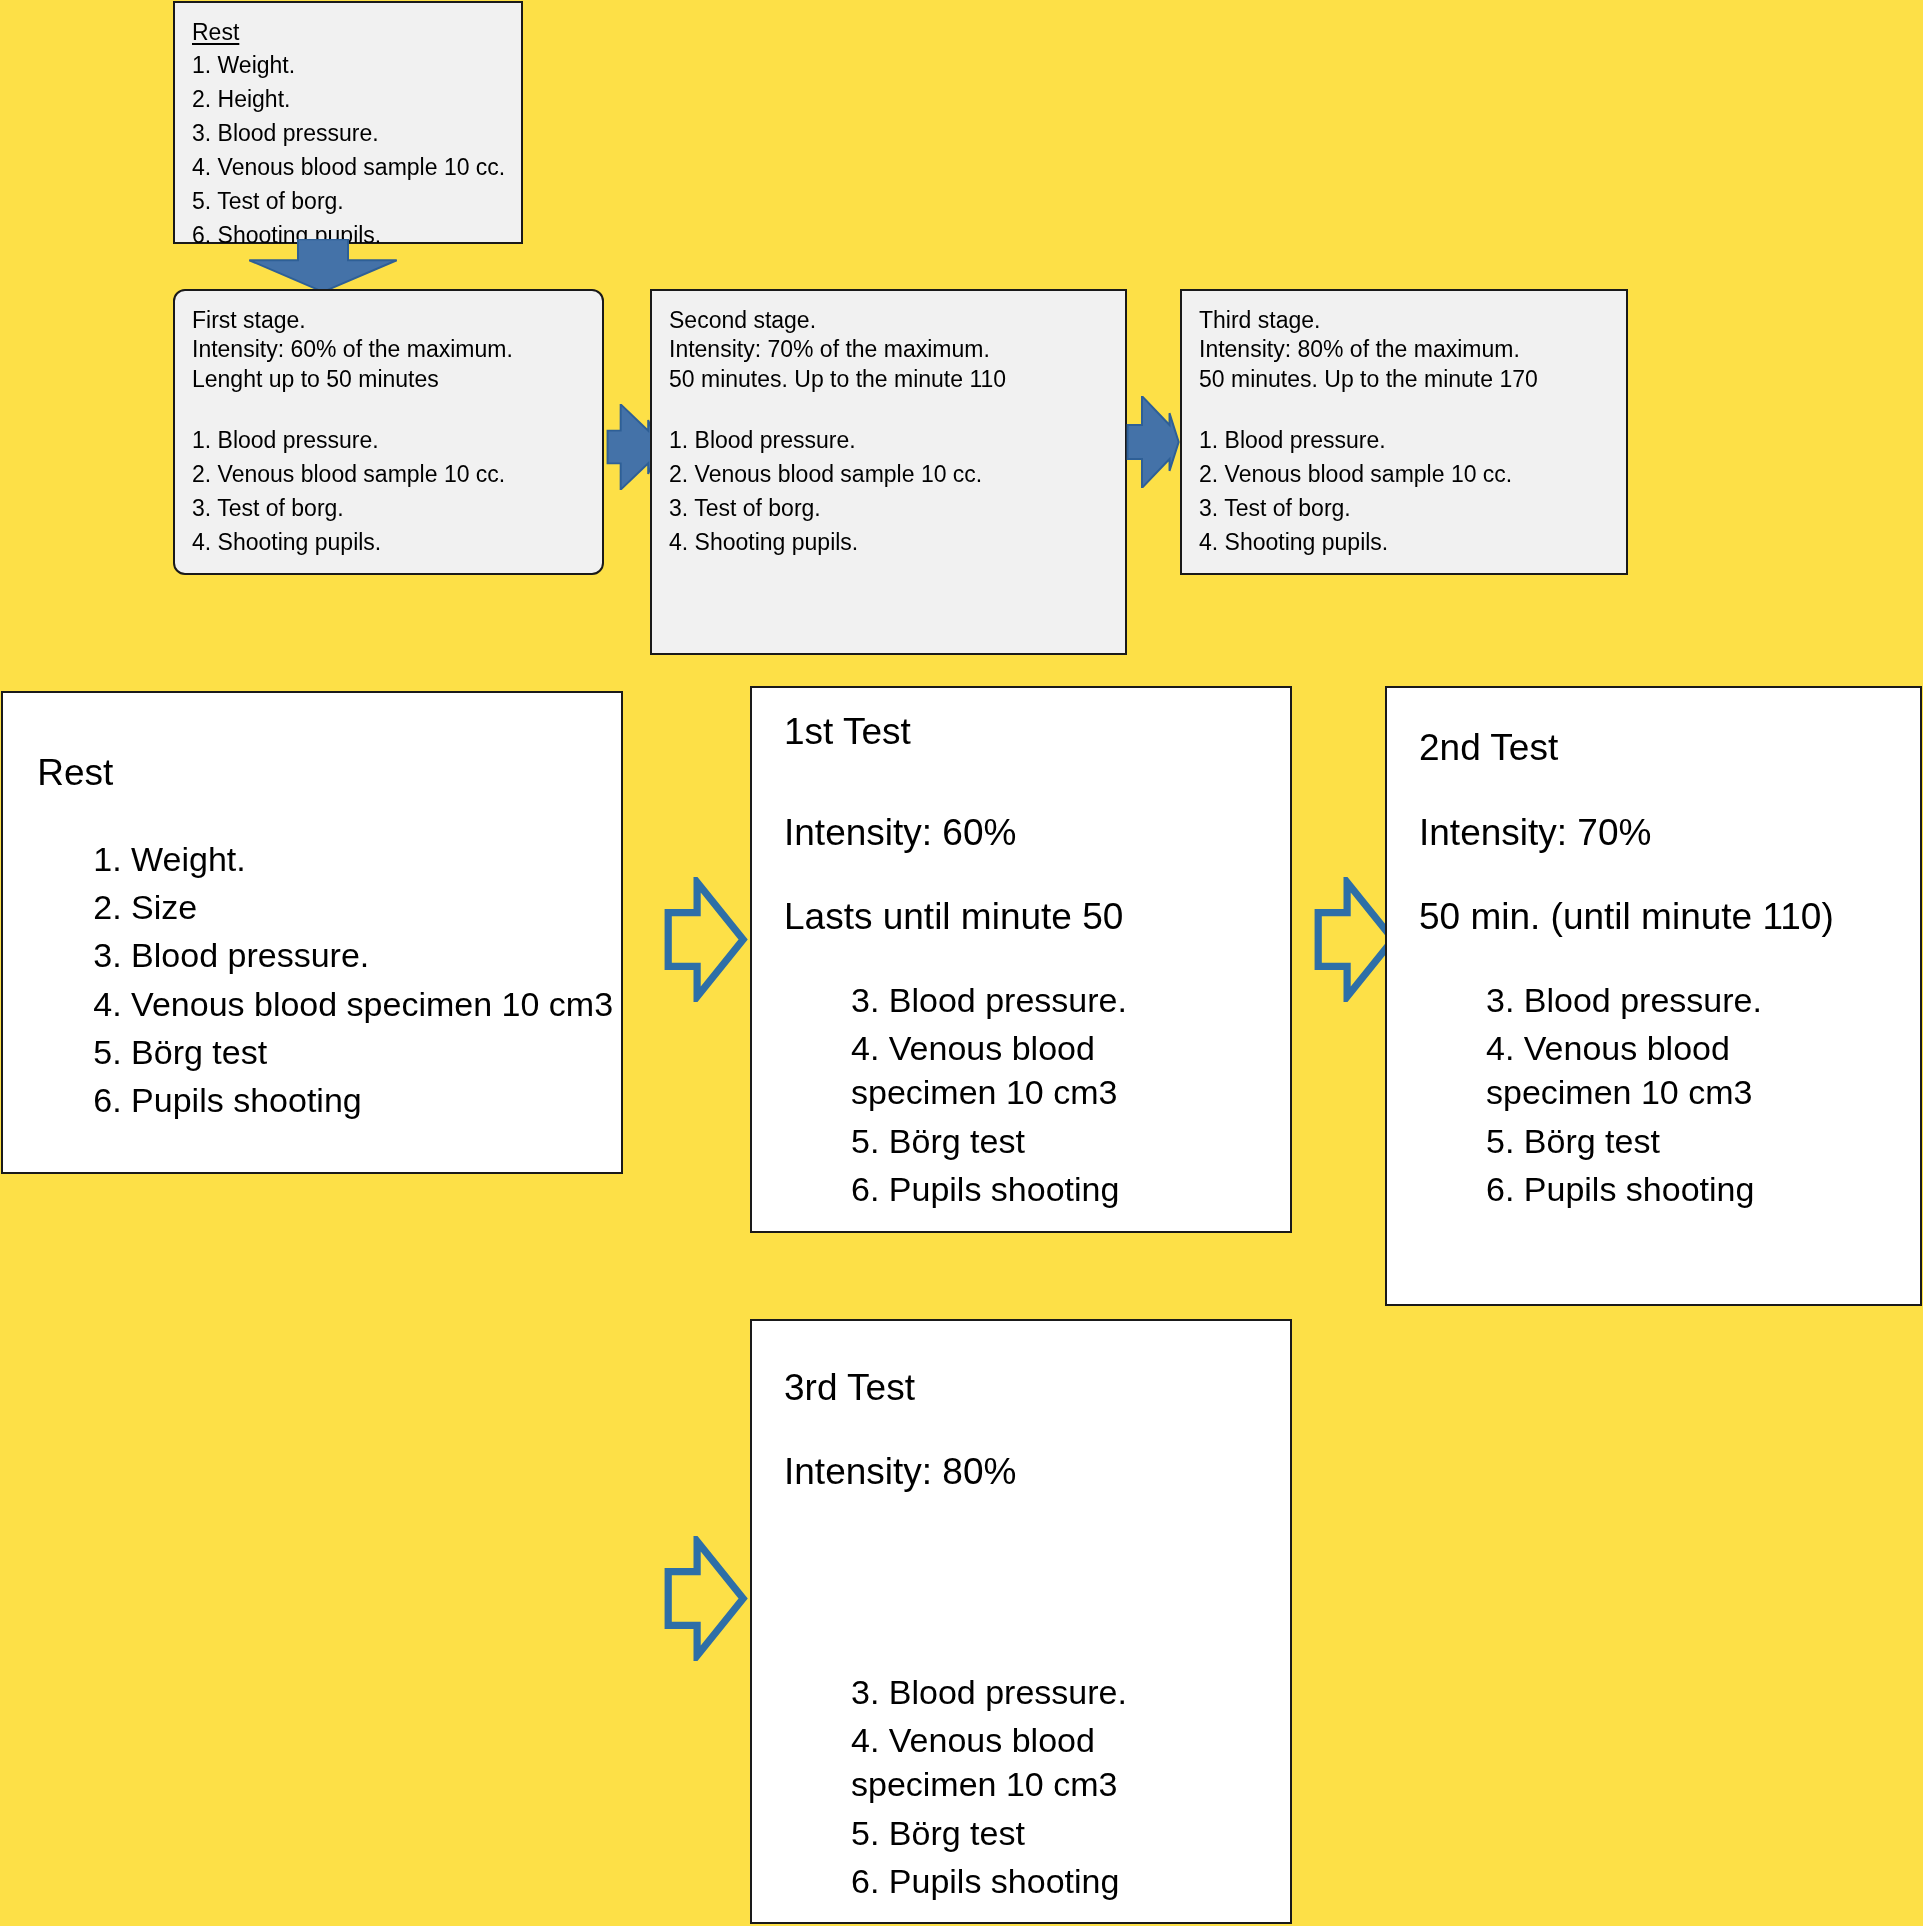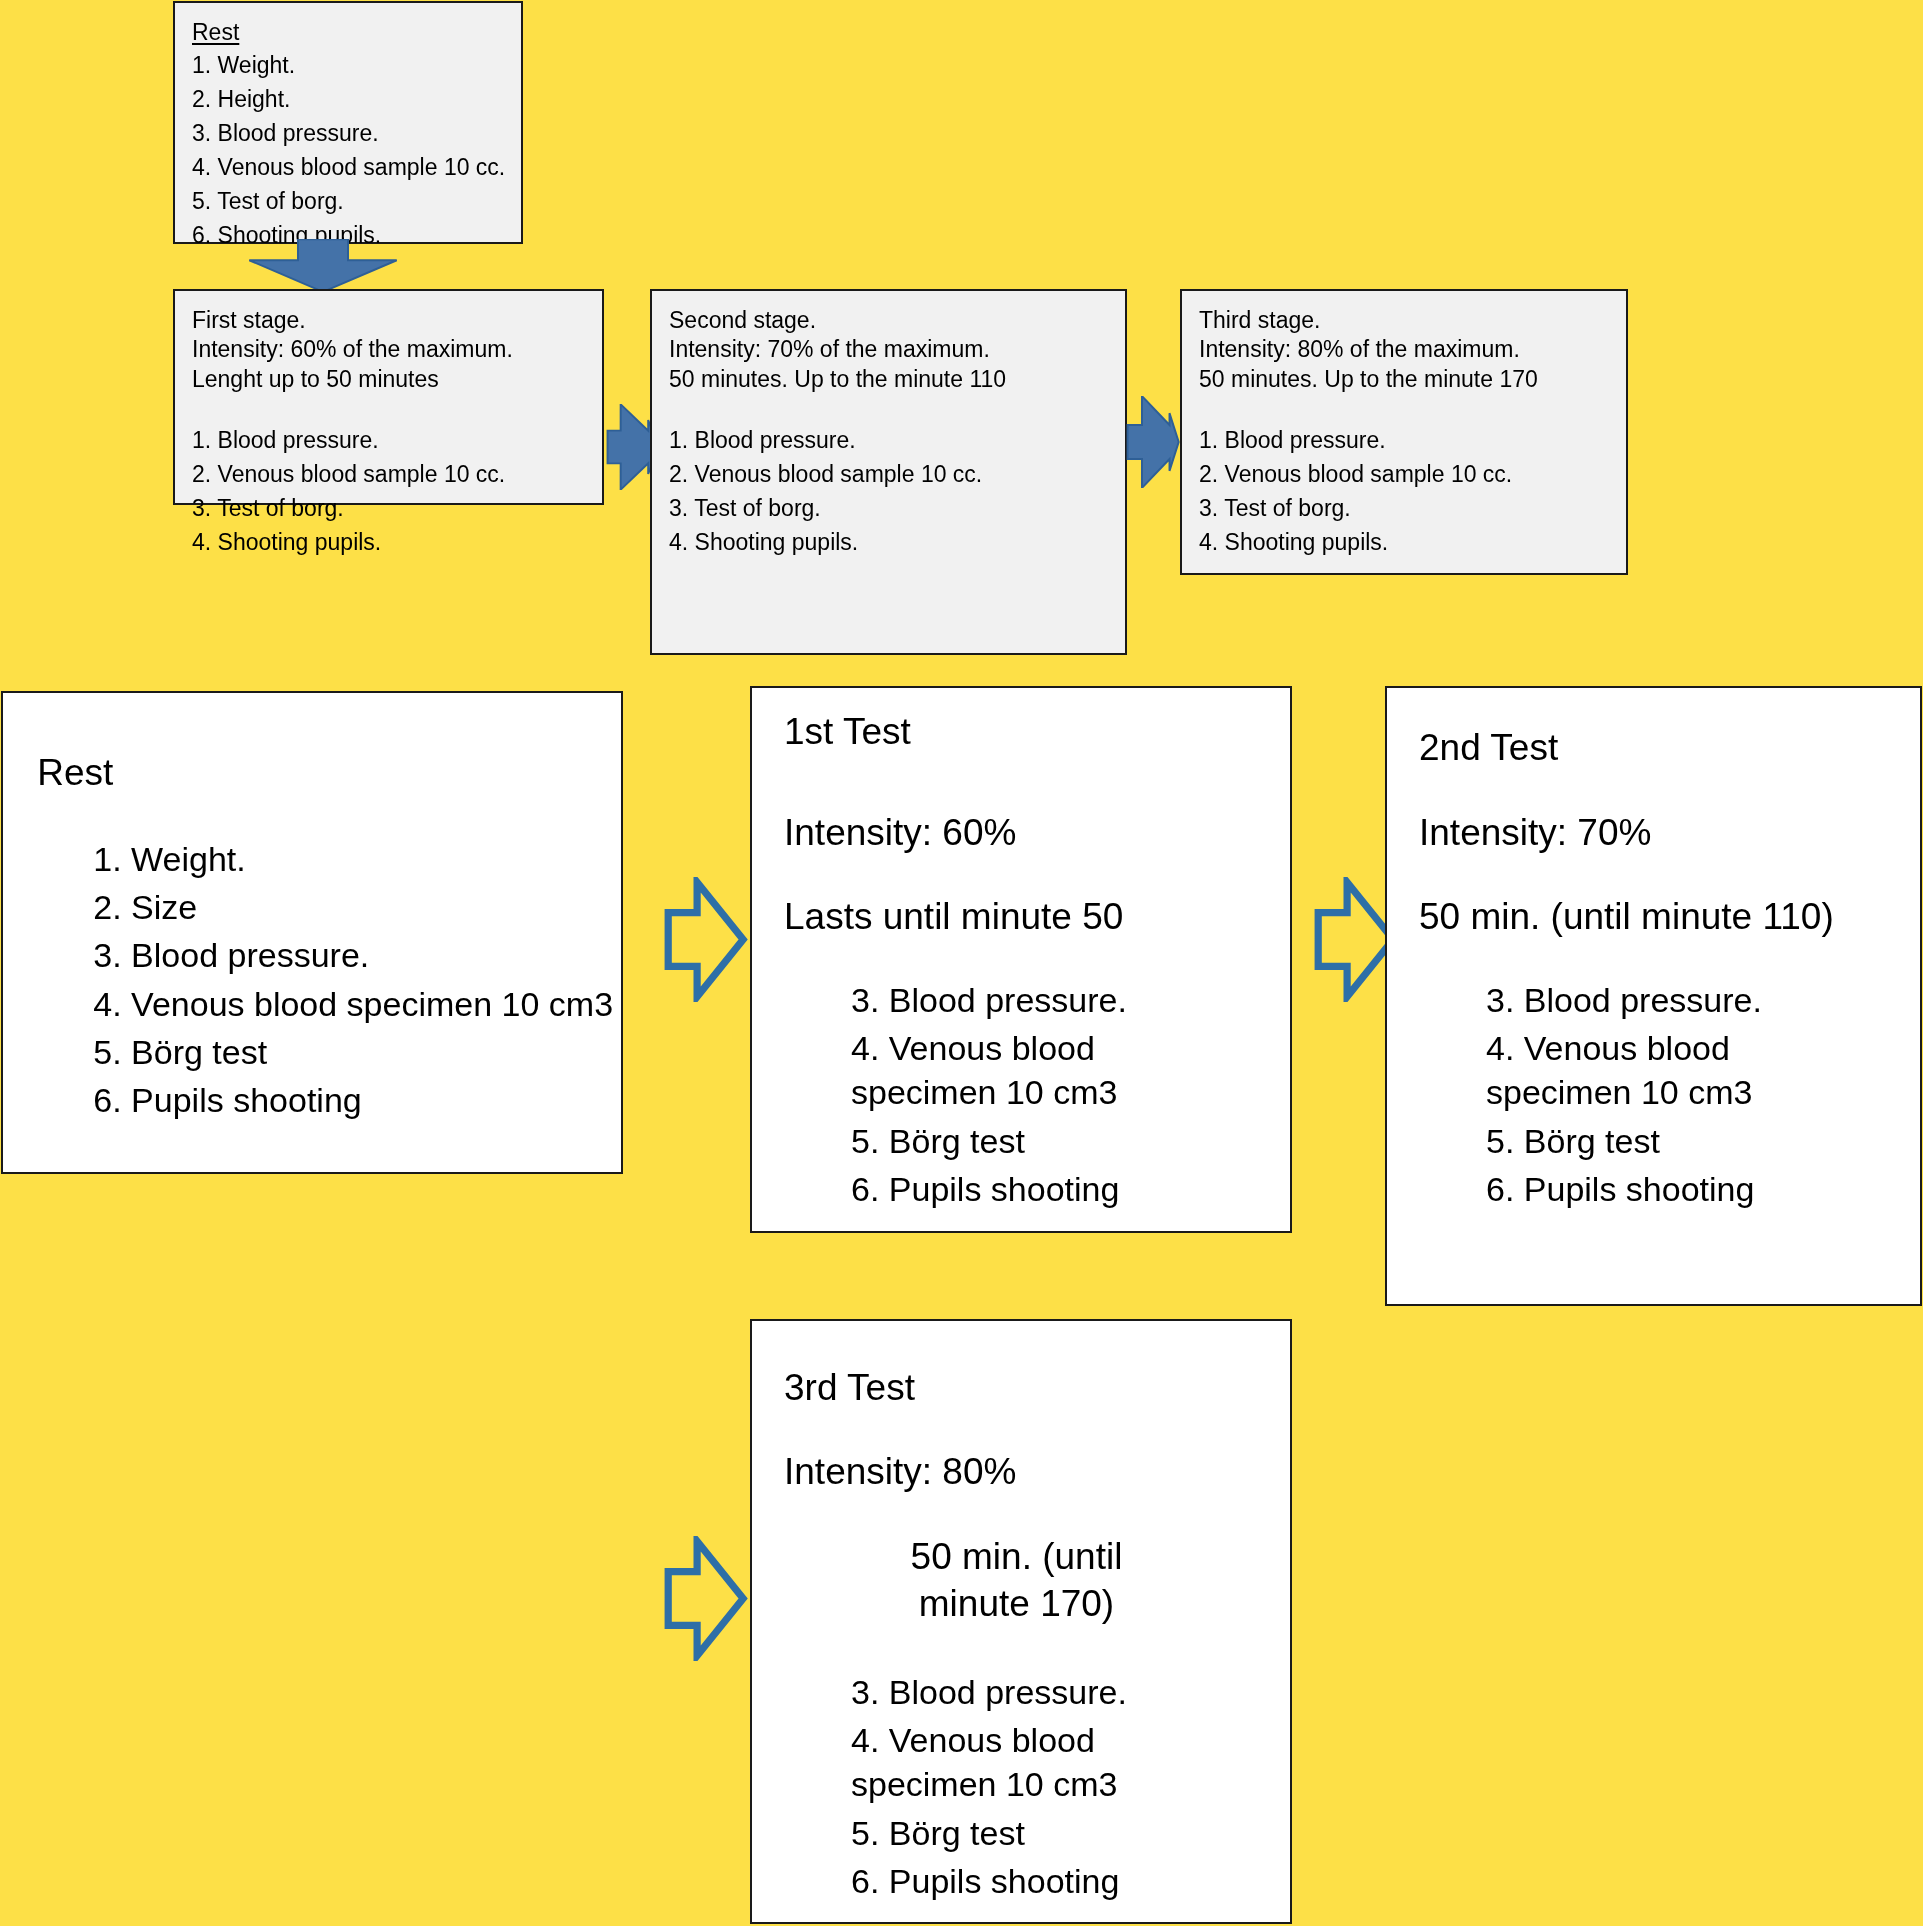--- a/index.html
+++ b/index.html
@@ -112,21 +112,21 @@
       <li>6. Shooting pupils.</li>
     </ol>
   </div>
 
   <div class="arrow" style="left:244px; top:239px; width:158px; height:53px;">
     <svg width="158" height="53" viewBox="0 0 240 80">
       <polygon points="82,0 158,0 158,32 232,32 120,80 8,32 82,32" fill="#4472a8" stroke="#2e5f96" stroke-width="3"></polygon>
     </svg>
   </div>
 
-  <div class="top-box" style="left:173px; top:289px; width:431px; height:216px;">
+  <div class="top-box" style="left:173px; top:289px; width:431px; height:286px;border-radius:12px;">
     <div class="t-line">First stage.</div>
     <div class="t-line">Intensity: 60% of the maximum.</div>
     <div class="t-line">Lenght up to 50 minutes</div>
     <div class="t-gap"></div>
     <ol class="t-list">
       <li>1. Blood pressure.</li>
       <li>2. Venous blood sample 10 cc.</li>
       <li>3. Test of borg.</li>
       <li>4. Shooting pupils.</li>
     </ol>
@@ -220,21 +220,20 @@
 
   <div class="arrow" style="left:659px; top:1536px; width:92px; height:125px;">
     <svg width="92" height="125" viewBox="0 0 140 190">
       <polygon points="58,8 128,95 58,182 58,136 14,136 14,54 58,54" fill="none" stroke="#2e6fa7" stroke-width="11" stroke-linejoin="miter"></polygon>
     </svg>
   </div>
 
   <div class="big-box" style="left:750px; top:1319px; width:542px; height:605px;">
     <div class="b-title" style="left:32px; top:45px;">3rd Test</div>
     <div class="b-line" style="left:32px; top:129px;">Intensity: 80%</div>
-    <div class="b-line wrap" style="left:106px; top:212px; width:317px; text-align:center; line-height:1.28;">50 min. (until minute 170)</div>
     <ol class="b-list" style="left:99px; top:349px; width:396px;">
       <li>3. Blood pressure.</li>
       <li>4. Venous blood specimen 10 cm3</li>
       <li>5. Börg test</li>
       <li>6.  Pupils shooting</li>
     </ol>
   </div>
 
 </div>
 

